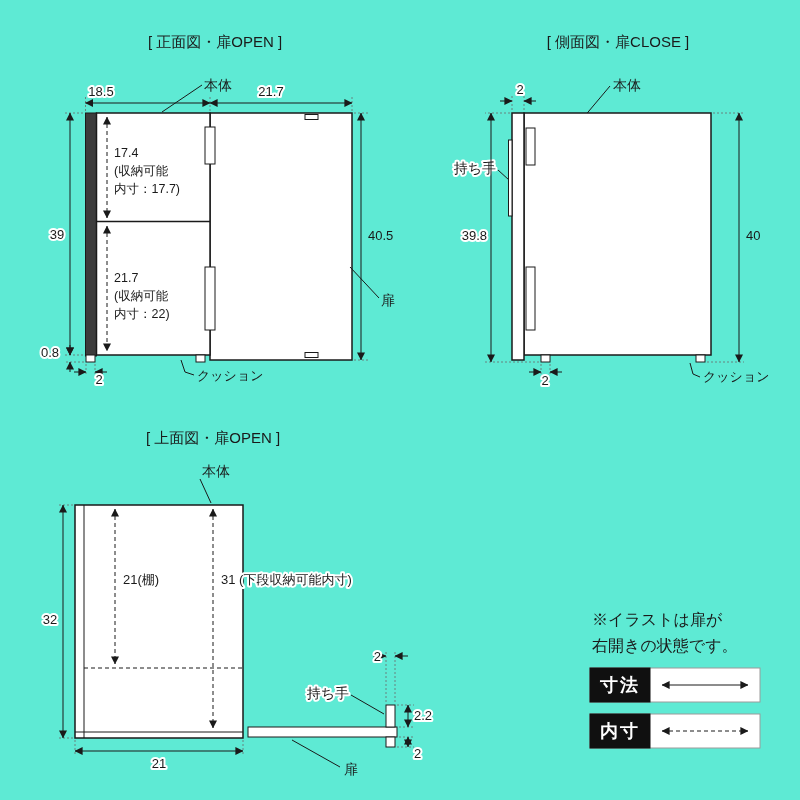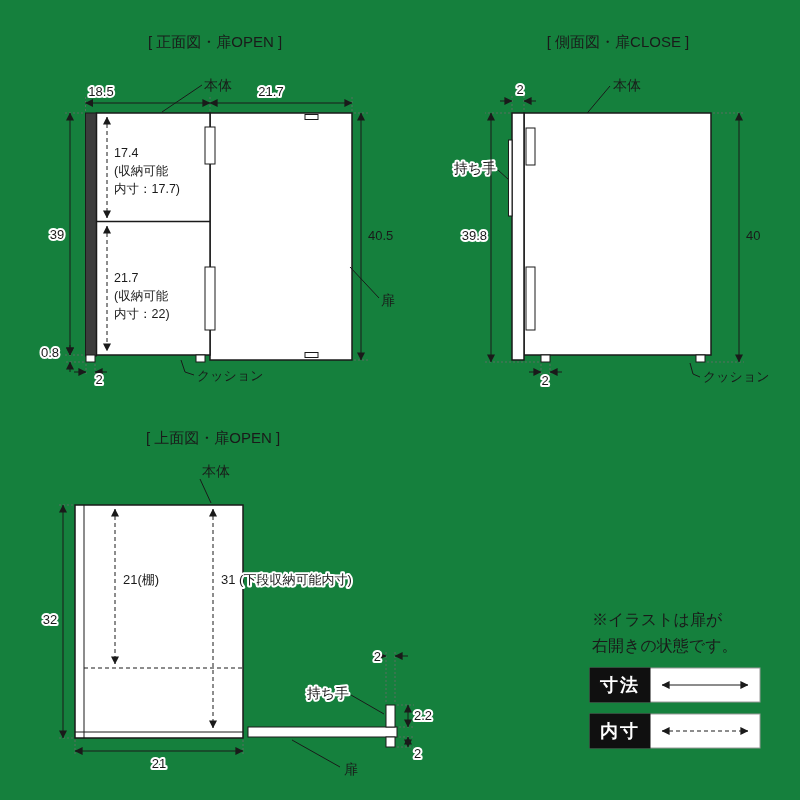--- a/index.html
+++ b/index.html
@@ -1,16 +1,16 @@
 <!DOCTYPE html>
 <html><head>
 <meta charset="utf-8">
 <style>
   html,body{margin:0;padding:0;background:#fff;}
-  .stage{position:relative;width:800px;height:800px;background:#15803d;overflow:hidden;
+  .stage{position:relative;width:800px;height:800px;background:#5eead4;overflow:hidden;
          font-family:"Liberation Sans", sans-serif;}
   svg{display:block;}
   svg text{fill:#1a1a1a;font-family:"Liberation Sans", sans-serif;}
   .vt{font-size:15px;}
   .lbl{font-size:14px;}
   .dimt{font-size:13px;}
   .inner{font-size:12.5px;}
   .note{font-size:16px;}
   .badge-t{font-size:18px;font-weight:bold;fill:#ffffff;letter-spacing:2px;}
   .halo{paint-order:stroke;stroke:#ffffff;stroke-width:4px;stroke-linejoin:round;}

